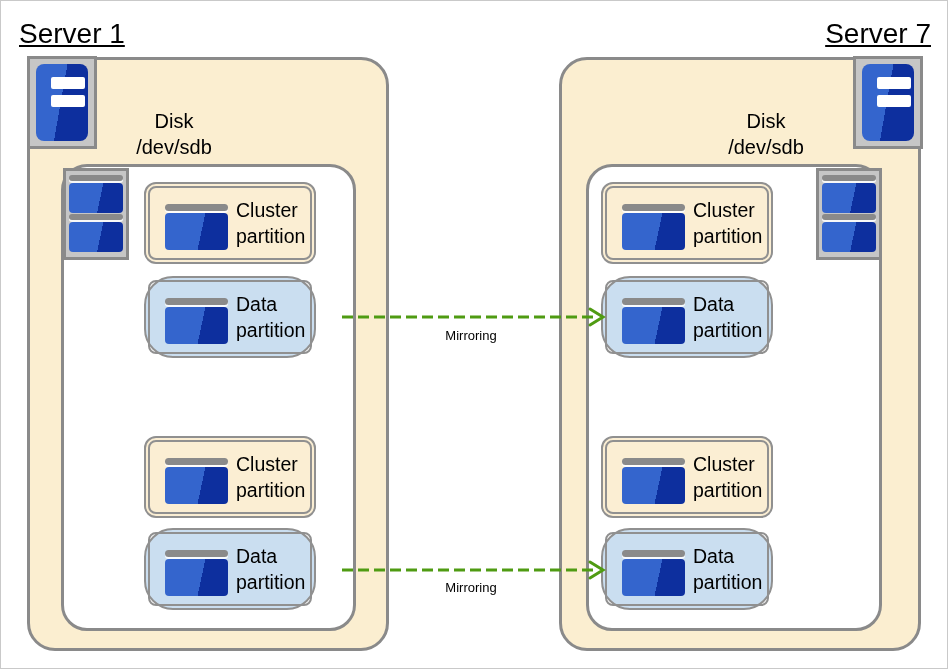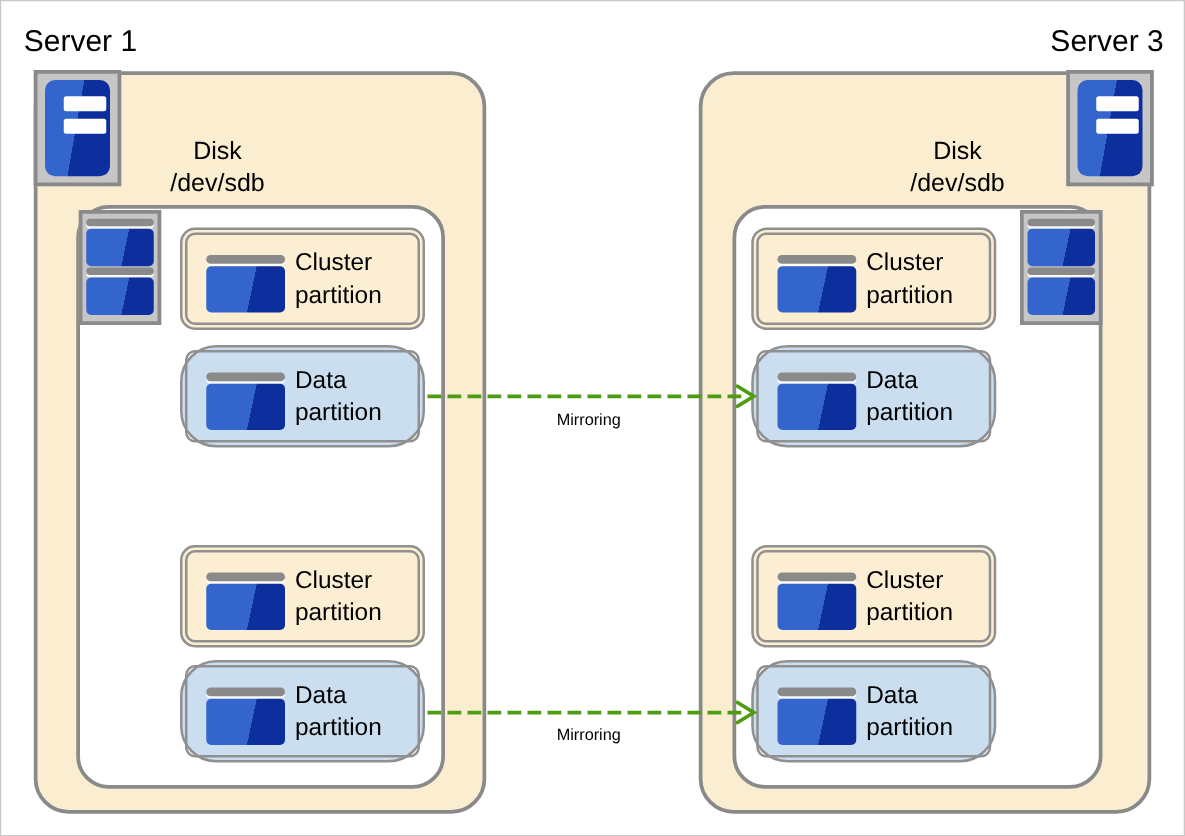--- a/index.html
+++ b/index.html
@@ -24,23 +24,24 @@
     position: relative;
     width: 948px;
     height: 669px;
     background: #ffffff;
     border: 1px solid var(--page-border);
     overflow: hidden;
   }
 
   .server-label {
     position: absolute;
-    font-size: 24px;
+    font-size: 28px;
     line-height: 22px;
     white-space: nowrap;
+    text-decoration: underline;
   }
   .server-label.s1 { left: 18px; top: 22px; }
   .server-label.s2 { right: 16px; top: 22px; text-align: right; }
 
   .disk-container {
     position: absolute;
     width: 362px;
     height: 594px;
     top: 56px;
     background: var(--container-cream);
@@ -125,21 +126,21 @@
     box-shadow: 0 2px 0 rgba(255,255,255,0.85);
   }
   .disk-body {
     border-radius: 4px;
     background: linear-gradient(102deg, var(--disk-blue-light) 57%, var(--disk-blue-dark) 57%);
   }
 
   
   .partition {
     position: absolute;
-    width: 196px;
+    width: 172px;
     height: 82px;
     border: 2px solid var(--partition-border);
     border-radius: 12px;
   }
   .partition::after {
     content: "";
     position: absolute;
     inset: 2px;
     border: 2px solid var(--partition-border);
     border-radius: 8px;
@@ -190,21 +191,21 @@
     text-align: center;
     font-size: 13px;
   }
 </style>
 </head>
 <body>
 
 <div class="canvas">
 
   <div class="server-label s1">Server 1</div>
-  <div class="server-label s2">Server 3</div>
+  <div class="server-label s2">Server 7</div>
 
   <div class="disk-container s1"></div>
   <div class="disk-title s1">
     <div>Disk</div>
     <div>/dev/sdb</div>
   </div>
   <div class="inner-panel s1"></div>
 
   <div class="disk-container s2"></div>
   <div class="disk-title s2">

